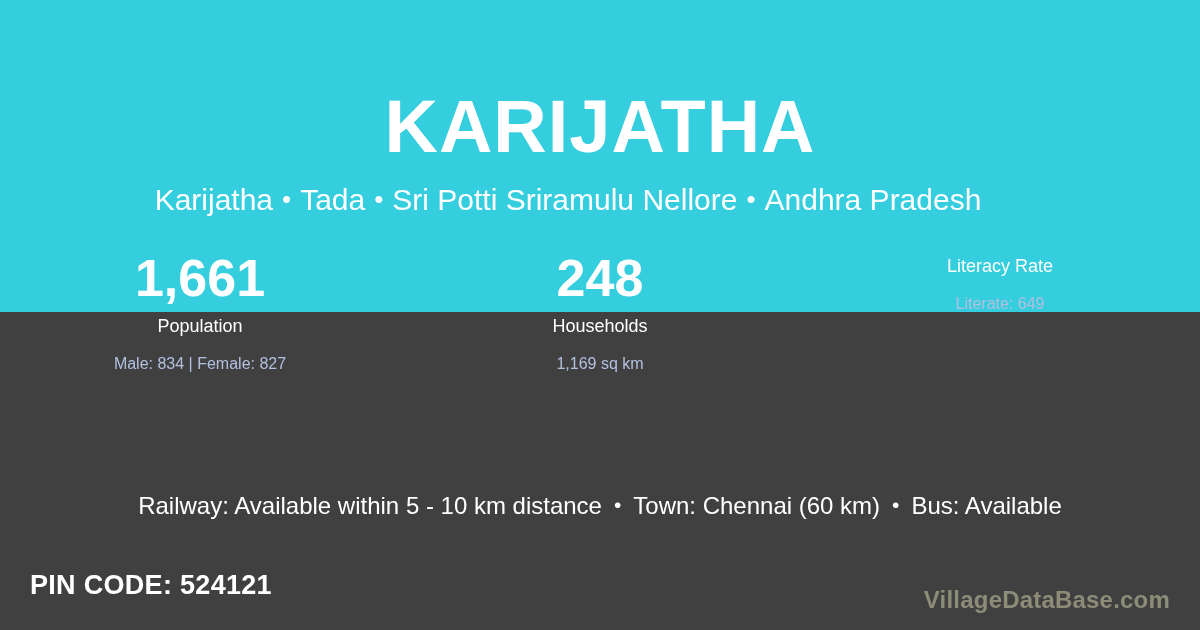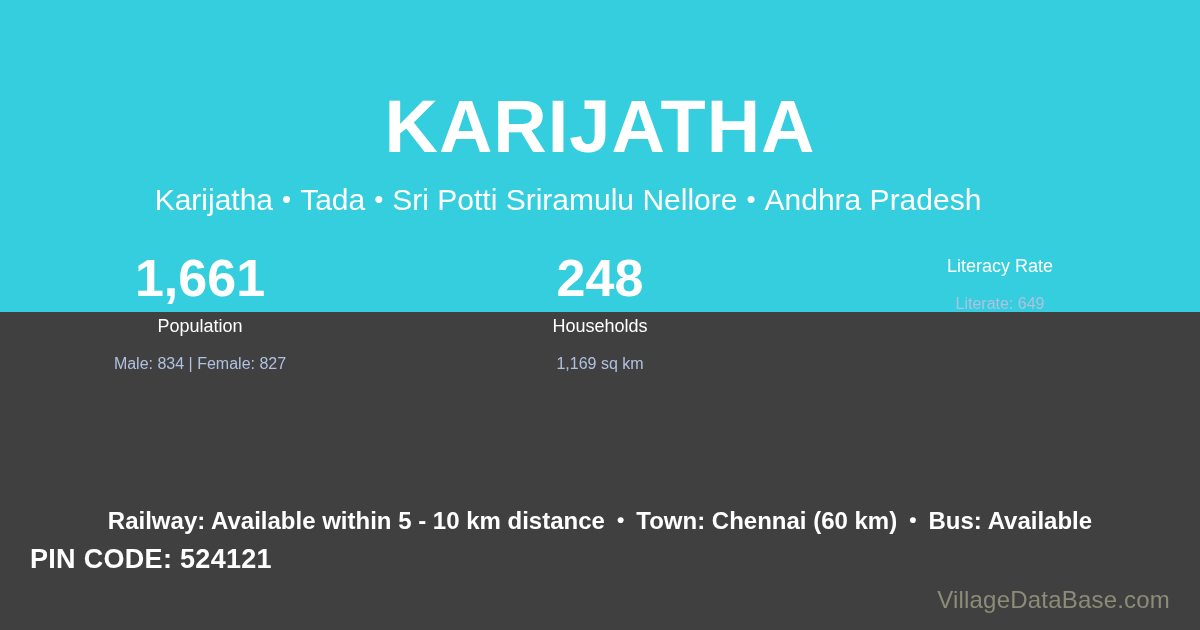--- a/index.html
+++ b/index.html
@@ -97,53 +97,53 @@
     color:#b2c0e0;
     font-size:16px;
     font-weight:normal;
     line-height:22px;
     margin-top:11px;
   }
 
   
   .info-line {
     position:absolute;
-    left:0; top:506px;
+    left:0; top:491px;
     width:1200px;
     text-align:center;
     color:#ffffff;
     font-size:24px;
-    font-weight:bold;
+    font-weight:normal;
     line-height:30px;
     white-space:nowrap;
   }
   .info-line .sep {
     padding:0 12px;
     font-size:21px;
     position:relative;
     top:-2px;
   }
 
   
   .pin-code {
     position:absolute;
-    left:30px; top:542px;
+    left:30px; top:568px;
     color:#ffffff;
     font-size:27px;
     font-weight:bold;
     line-height:34px;
     letter-spacing:0.3px;
     white-space:nowrap;
   }
   .brand {
     position:absolute;
     right:30px; top:585px;
     color:#8c8c79;
     font-size:24px;
-    font-weight:normal;
+    font-weight:bold;
     line-height:30px;
     letter-spacing:0.2px;
     white-space:nowrap;
   }
 </style>
 </head>
 <body>
 
 <div class="card">
 

